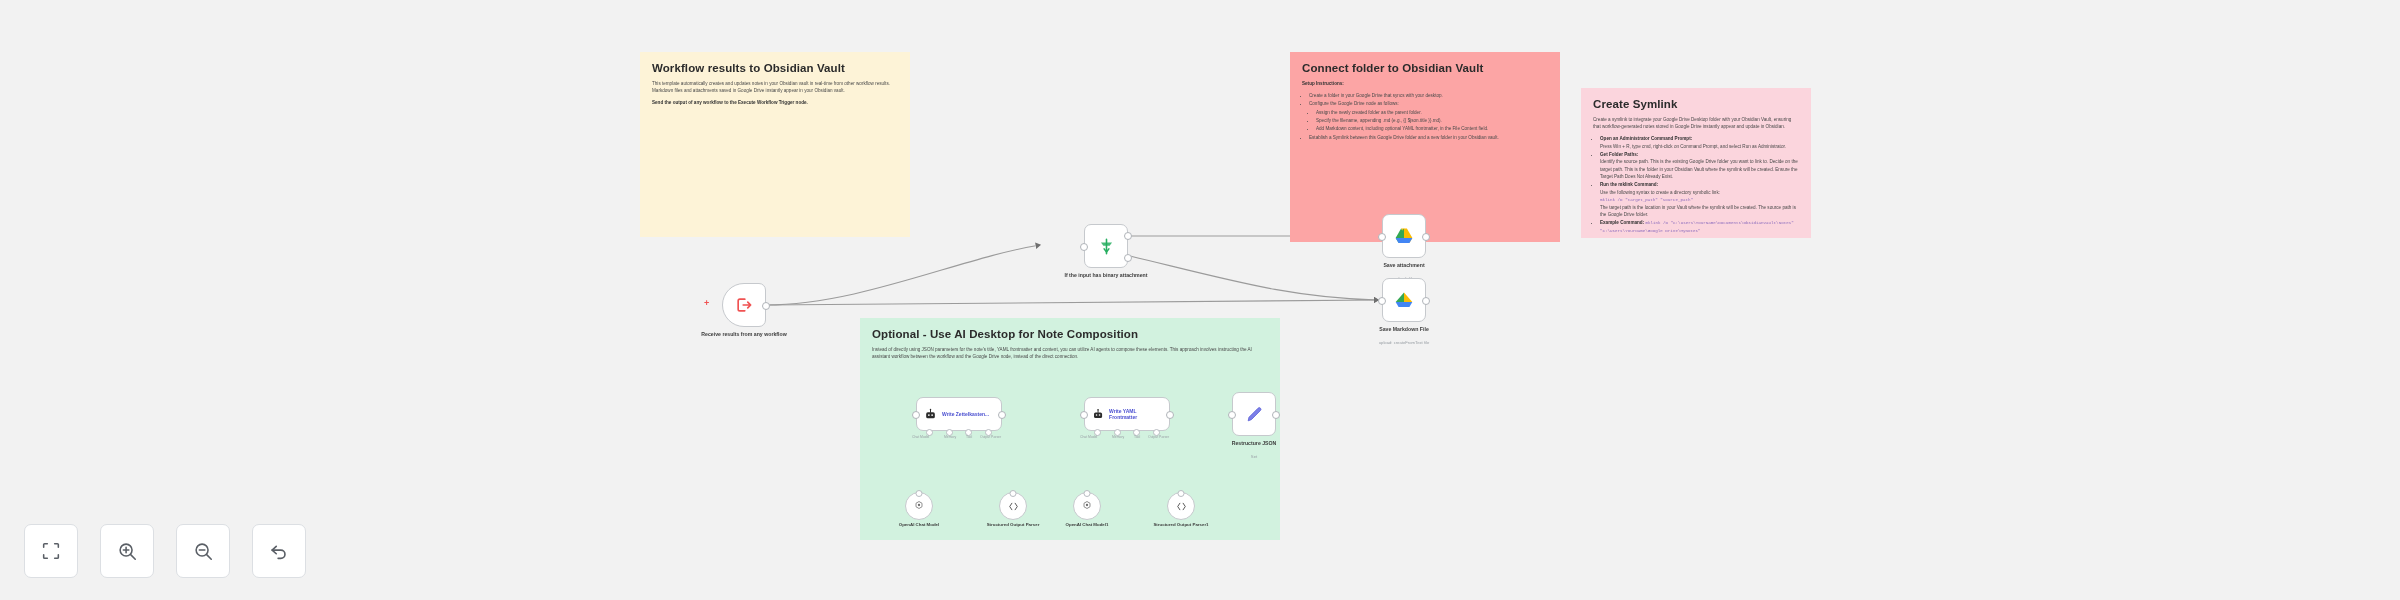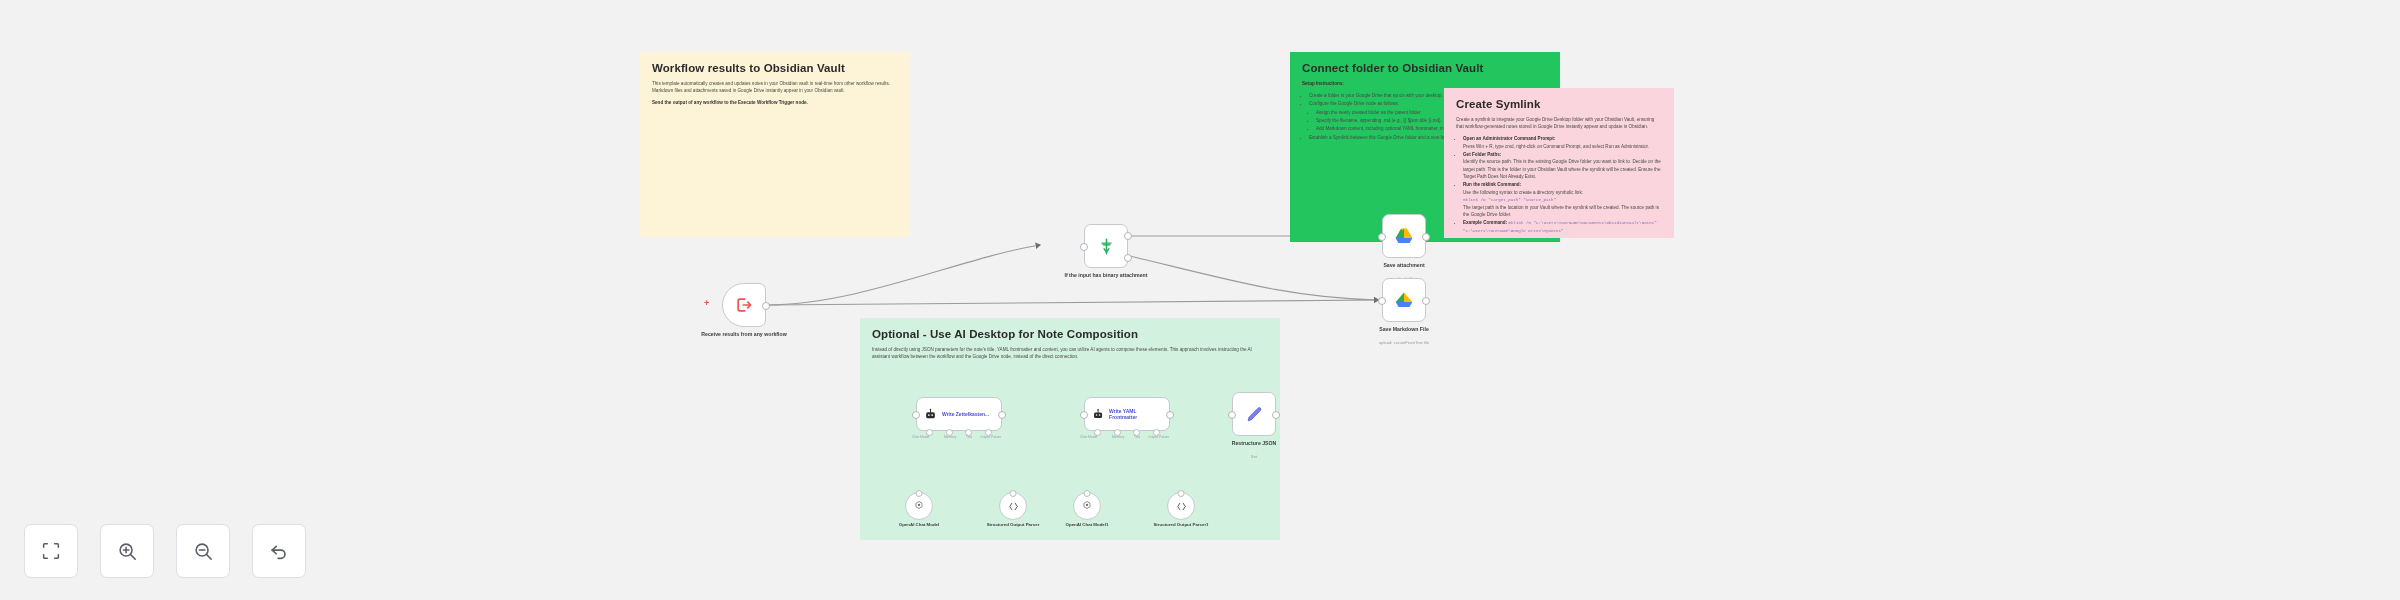--- a/index.html
+++ b/index.html
@@ -17,22 +17,22 @@
   .note p{margin:0 0 5px 0;font-size:4.6px;line-height:1.55;color:#4a4a4a;}
   .note p.b{font-weight:700;color:#333;}
   .note ul{margin:2px 0 3px 0;padding-left:7px;}
   .note ul ul{padding-left:7px;margin:1px 0;}
   .note li{font-size:4.6px;line-height:1.6;color:#4a4a4a;margin-bottom:1px;list-style:disc;}
   .note li b{color:#2f2f2f;}
   .note code{font-family:"Liberation Mono",monospace;font-size:4.2px;color:#8a6bbd;}
   .note .sub{font-size:4.6px;line-height:1.6;color:#4a4a4a;display:block;}
 
   #note-workflow-results{left:640px;top:52px;width:270px;height:185px;background:#fdf3d7;}
-  #note-connect-folder{left:1290px;top:52px;width:270px;height:190px;background:#22c55e;}
-  #note-create-symlink{left:1444px;top:88px;width:230px;height:150px;background:#fbd5dd;}
+  #note-connect-folder{left:1290px;top:52px;width:270px;height:190px;background:#fca5a5;}
+  #note-create-symlink{left:1581px;top:88px;width:230px;height:150px;background:#fbd5dd;}
   #note-ai-agents{left:860px;top:318px;width:420px;height:222px;background:#d2f2df;}
 
   
   .edges{position:absolute;inset:0;pointer-events:none;}
 
   
   .node{position:absolute;}
   .nbox{
     width:44px;height:44px;box-sizing:border-box;
     background:#fff;border:1.2px solid #c6c9cd;border-radius:7px;

